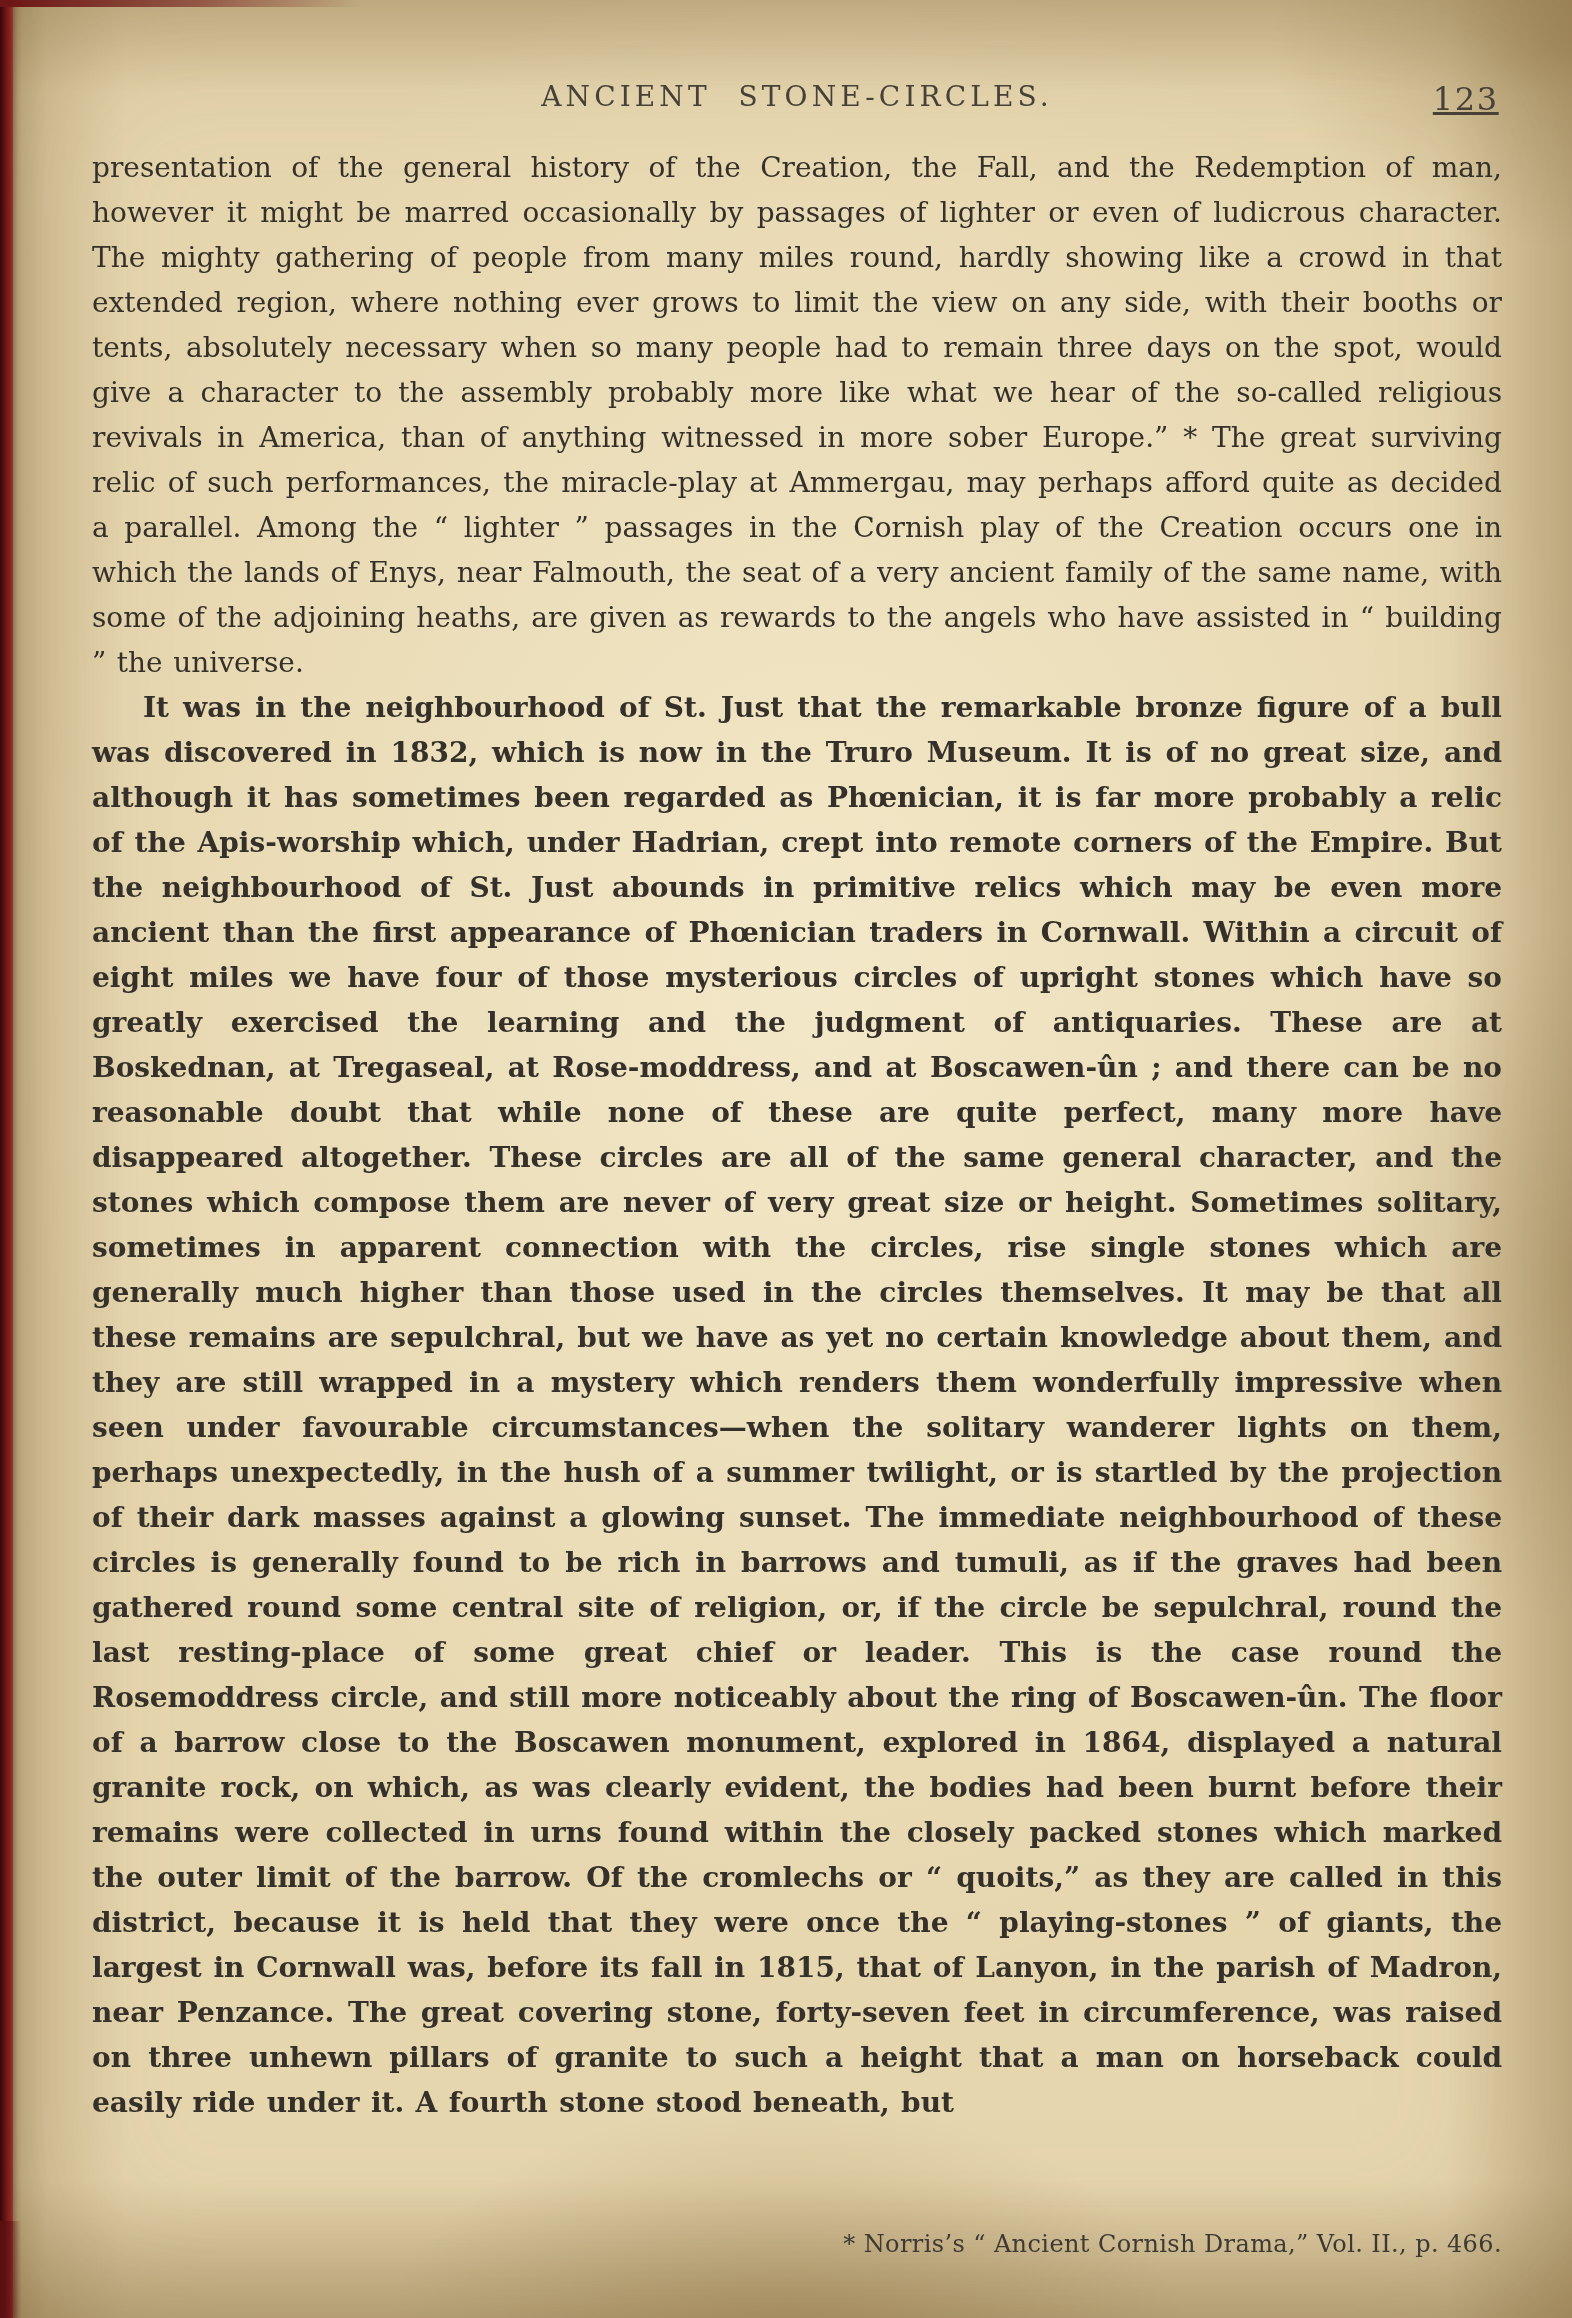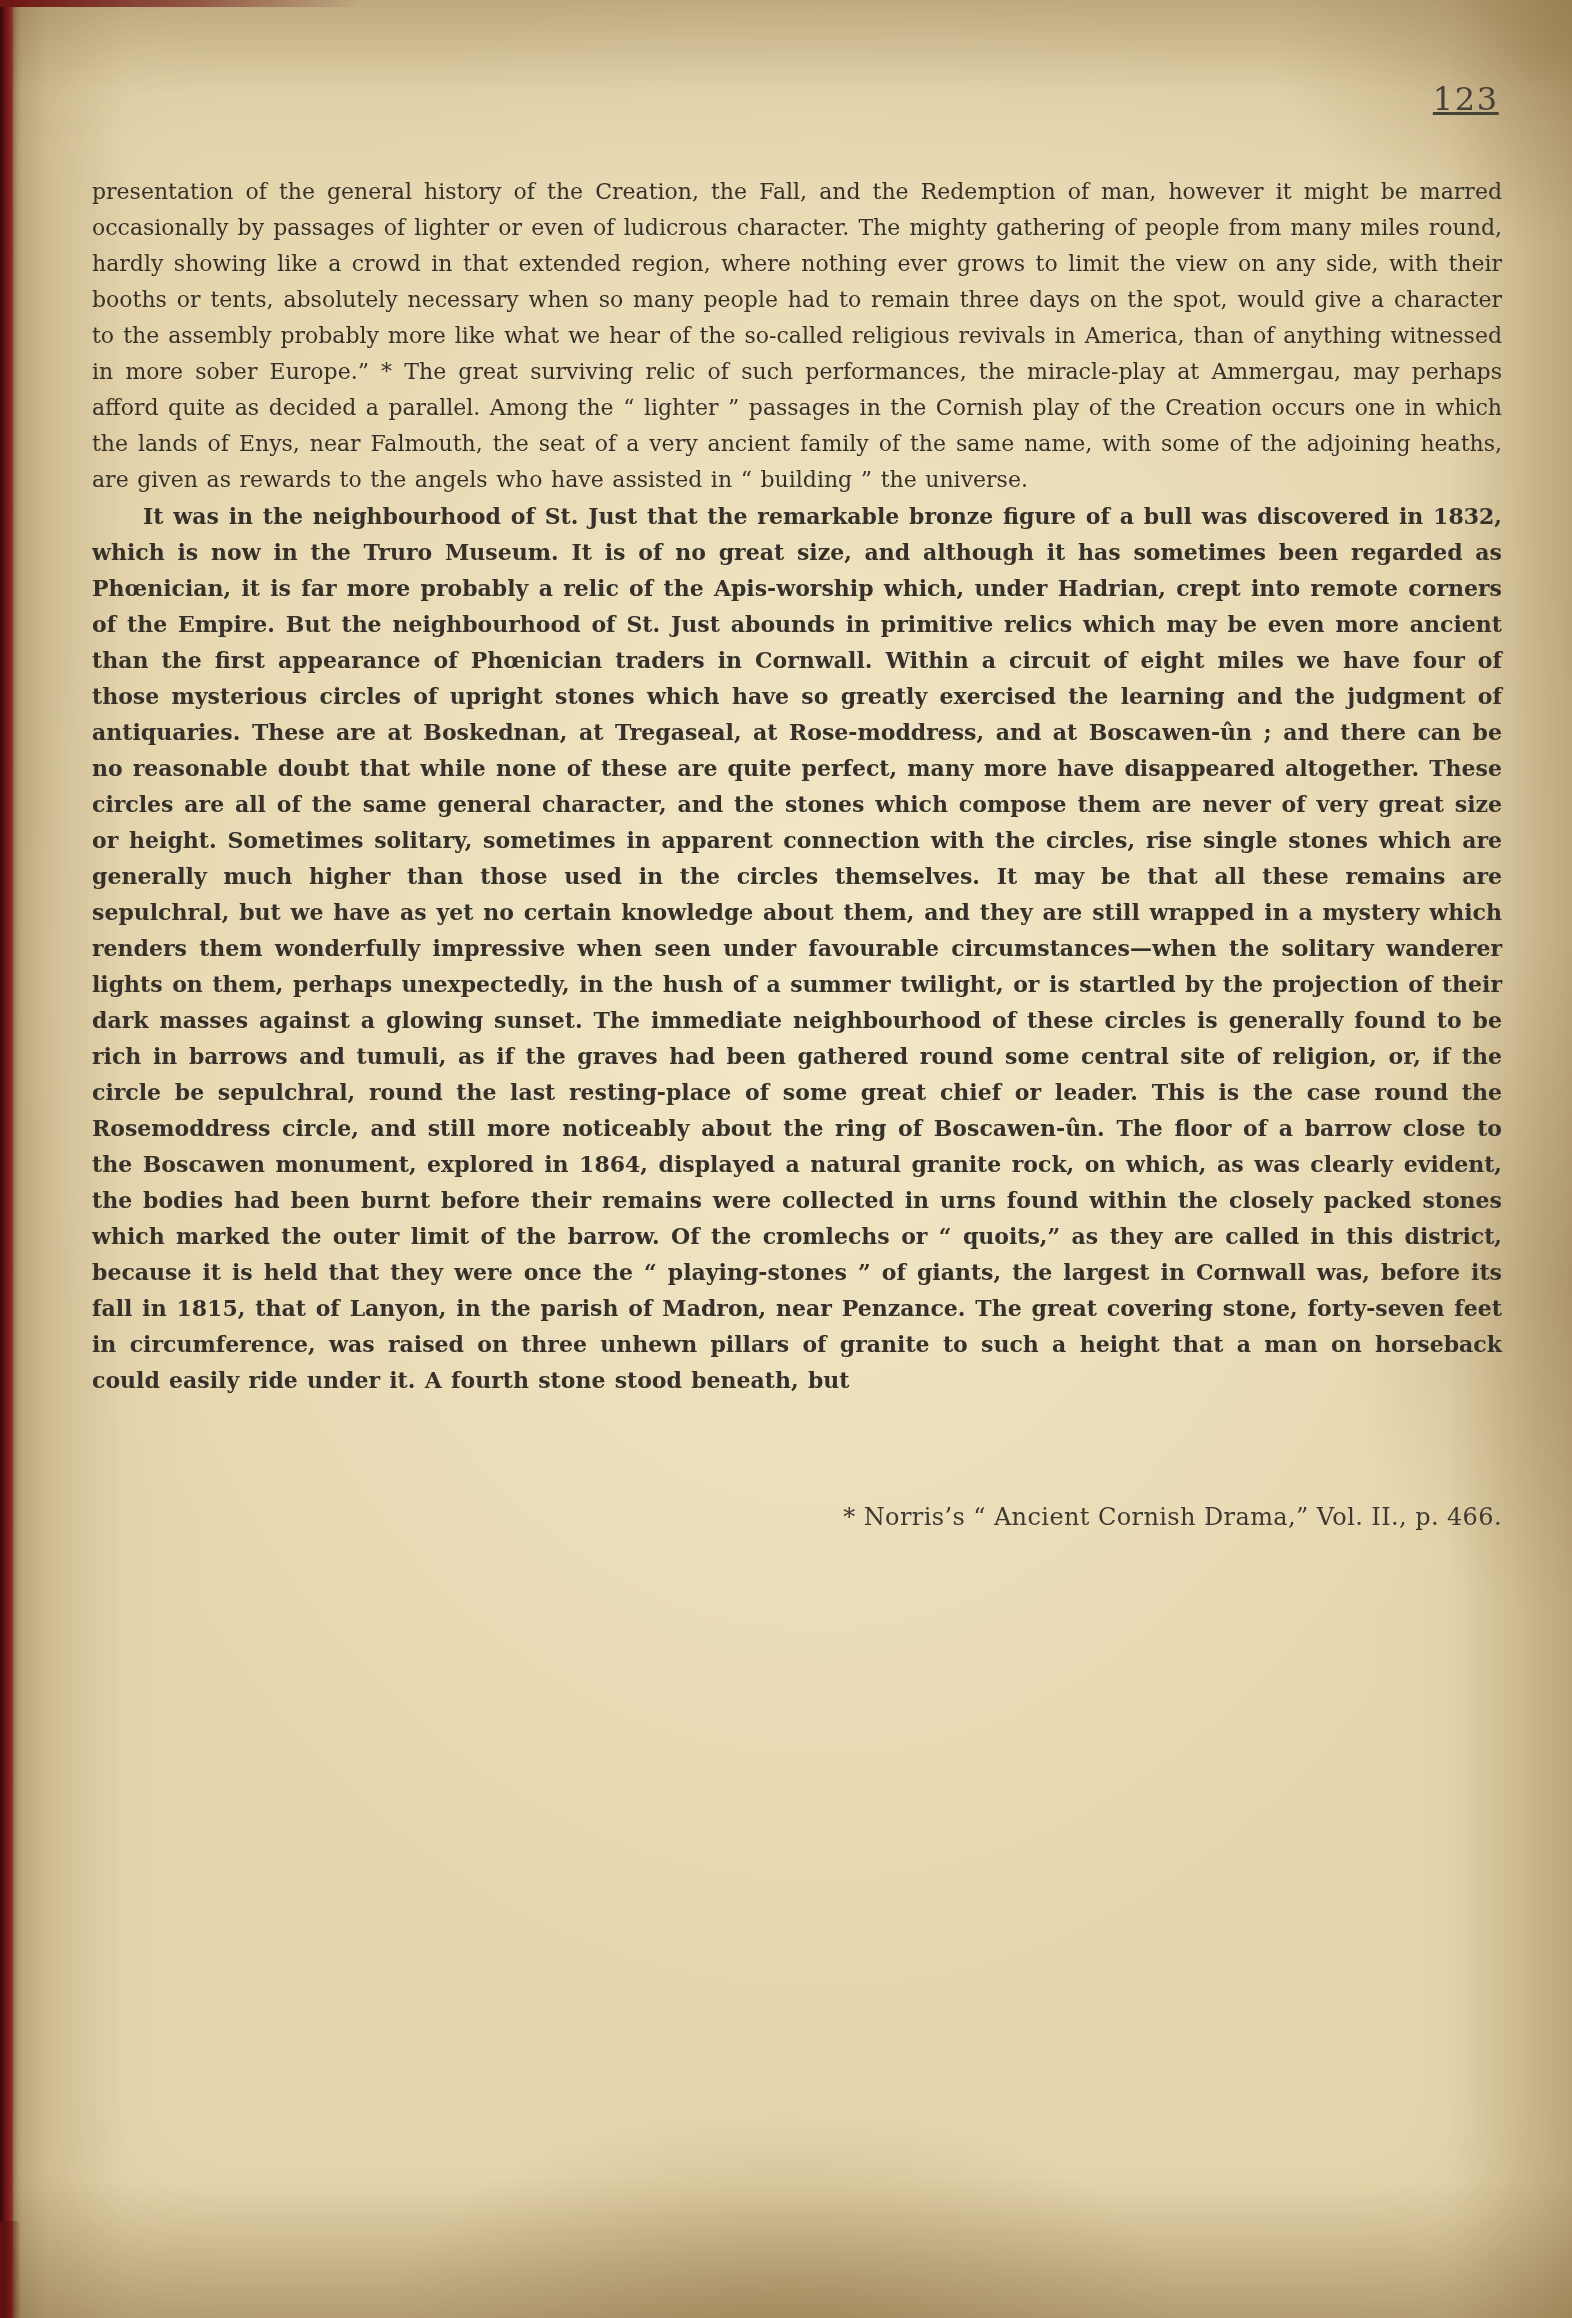--- a/index.html
+++ b/index.html
@@ -83,23 +83,23 @@
     position: absolute;
     right: 3.3px;
     top: 0;
     font-size: 32px;
     letter-spacing: 1.6px;
     color: #474138;
     text-decoration: underline;
   }
 
   .body-text {
-    margin-top: 53px;
-    font-size: 22px;
-    line-height: 36px;
+    margin-top: 24px;
+    font-size: 28px;
+    line-height: 45px;
     text-align: justify;
     color: #35312a;
     word-spacing: 1.6px;
   }
   .para {
     margin: 0;
   }
   .para.indented {
     text-indent: 51px;
     font-weight: bold;
@@ -118,20 +118,21 @@
 
 <div class="scan">
 
   <div class="book-edge"></div>
   <div class="book-edge-top"></div>
   <div class="book-edge-bottom"></div>
 
   <div class="page">
 
     <div class="header">
+      <span class="running-title">ANCIENT STONE-CIRCLES.</span>
       <span class="page-number">123</span>
     </div>
 
     <div class="body-text">
       <p class="para">presentation of the general history of the Creation, the Fall, and the Redemption of man, however it might be marred occasionally by passages of lighter or even of ludicrous character. The mighty gathering of people from many miles round, hardly showing like a crowd in that extended region, where nothing ever grows to limit the view on any side, with their booths or tents, absolutely necessary when so many people had to remain three days on the spot, would give a character to the assembly probably more like what we hear of the so-called religious revivals in America, than of anything witnessed in more sober Europe.” *  The great surviving relic of such performances, the miracle-play at Ammergau, may perhaps afford quite as decided a parallel.  Among the “ lighter ” passages in the Cornish play of the Creation occurs one in which the lands of Enys, near Falmouth, the seat of a very ancient family of the same name, with some of the adjoining heaths, are given as rewards to the angels who have assisted in “ building ” the universe.</p>
       <p class="para indented">It was in the neighbourhood of St. Just that the remarkable bronze figure of a bull was discovered in 1832, which is now in the Truro Museum.  It is of no great size, and although it has sometimes been regarded as Phœnician, it is far more probably a relic of the Apis-worship which, under Hadrian, crept into remote corners of the Empire.  But the neighbourhood of St. Just abounds in primitive relics which may be even more ancient than the first appearance of Phœnician traders in Cornwall.  Within a circuit of eight miles we have four of those mysterious circles of upright stones which have so greatly exercised the learning and the judgment of antiquaries.  These are at Boskednan, at Tregaseal, at Rose-moddress, and at Boscawen-ûn ; and there can be no reasonable doubt that while none of these are quite perfect, many more have disappeared altogether.  These circles are all of the same general character, and the stones which compose them are never of very great size or height. Sometimes solitary, sometimes in apparent connection with the circles, rise single stones which are generally much higher than those used in the circles themselves.  It may be that all these remains are sepulchral, but we have as yet no certain knowledge about them, and they are still wrapped in a mystery which renders them wonderfully impressive when seen under favourable circumstances—when the solitary wanderer lights on them, perhaps unexpectedly, in the hush of a summer twilight, or is startled by the projection of their dark masses against a glowing sunset.  The immediate neighbourhood of these circles is generally found to be rich in barrows and tumuli, as if the graves had been gathered round some central site of religion, or, if the circle be sepulchral, round the last resting-place of some great chief or leader.  This is the case round the Rosemoddress circle, and still more noticeably about the ring of Boscawen-ûn. The floor of a barrow close to the Boscawen monument, explored in 1864, displayed a natural granite rock, on which, as was clearly evident, the bodies had been burnt before their remains were collected in urns found within the closely packed stones which marked the outer limit of the barrow.  Of the cromlechs or “ quoits,” as they are called in this district, because it is held that they were once the “ playing-stones ” of giants, the largest in Cornwall was, before its fall in 1815, that of Lanyon, in the parish of Madron, near Penzance.  The great covering stone, forty-seven feet in circumference, was raised on three unhewn pillars of granite to such a height that a man on horseback could easily ride under it.  A fourth stone stood beneath, but</p>
     </div>
 
     <div class="footnote">* Norris’s “ Ancient Cornish Drama,” Vol. II., p. 466.</div>
 

